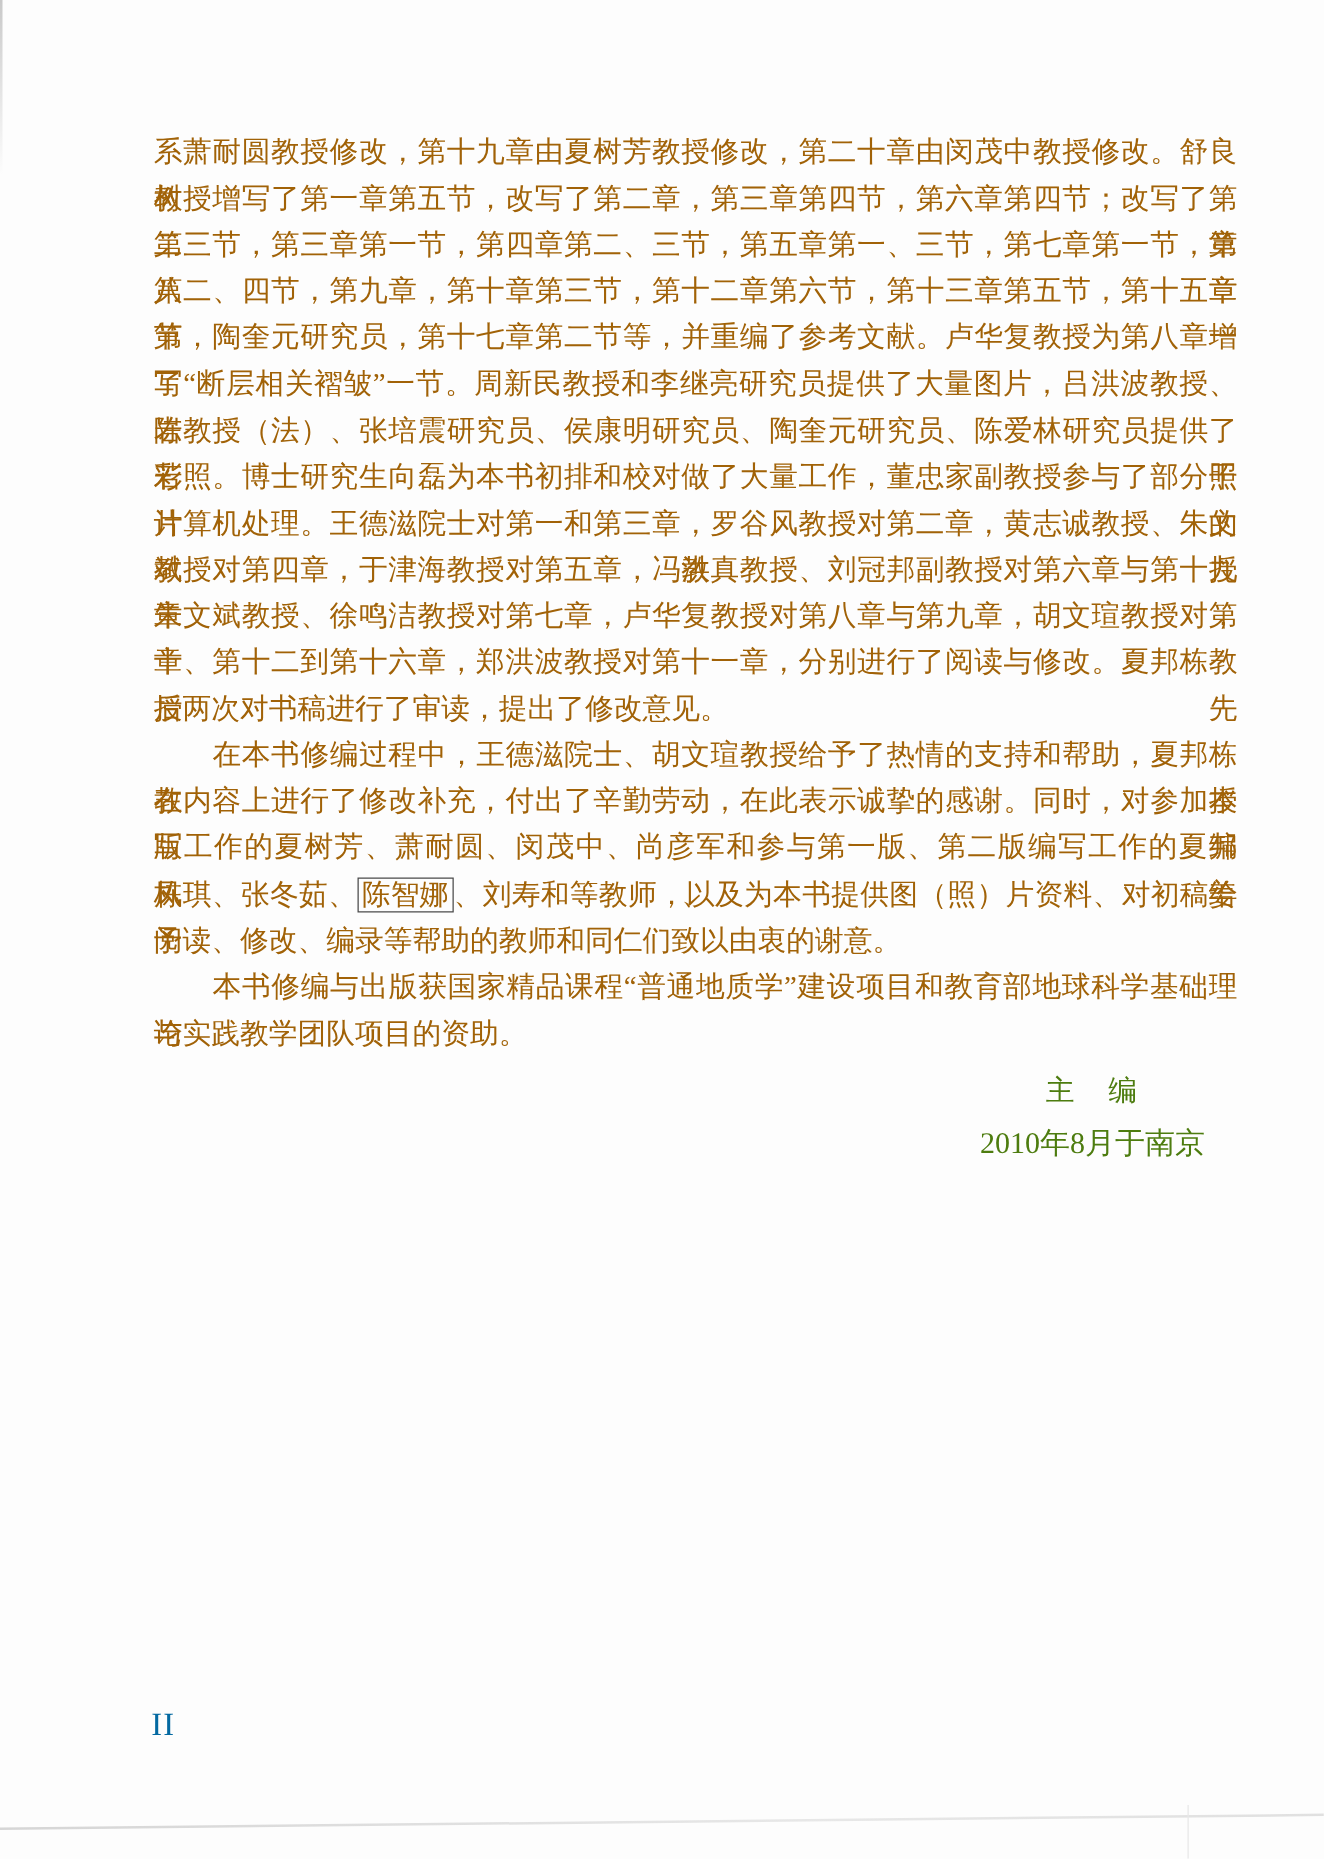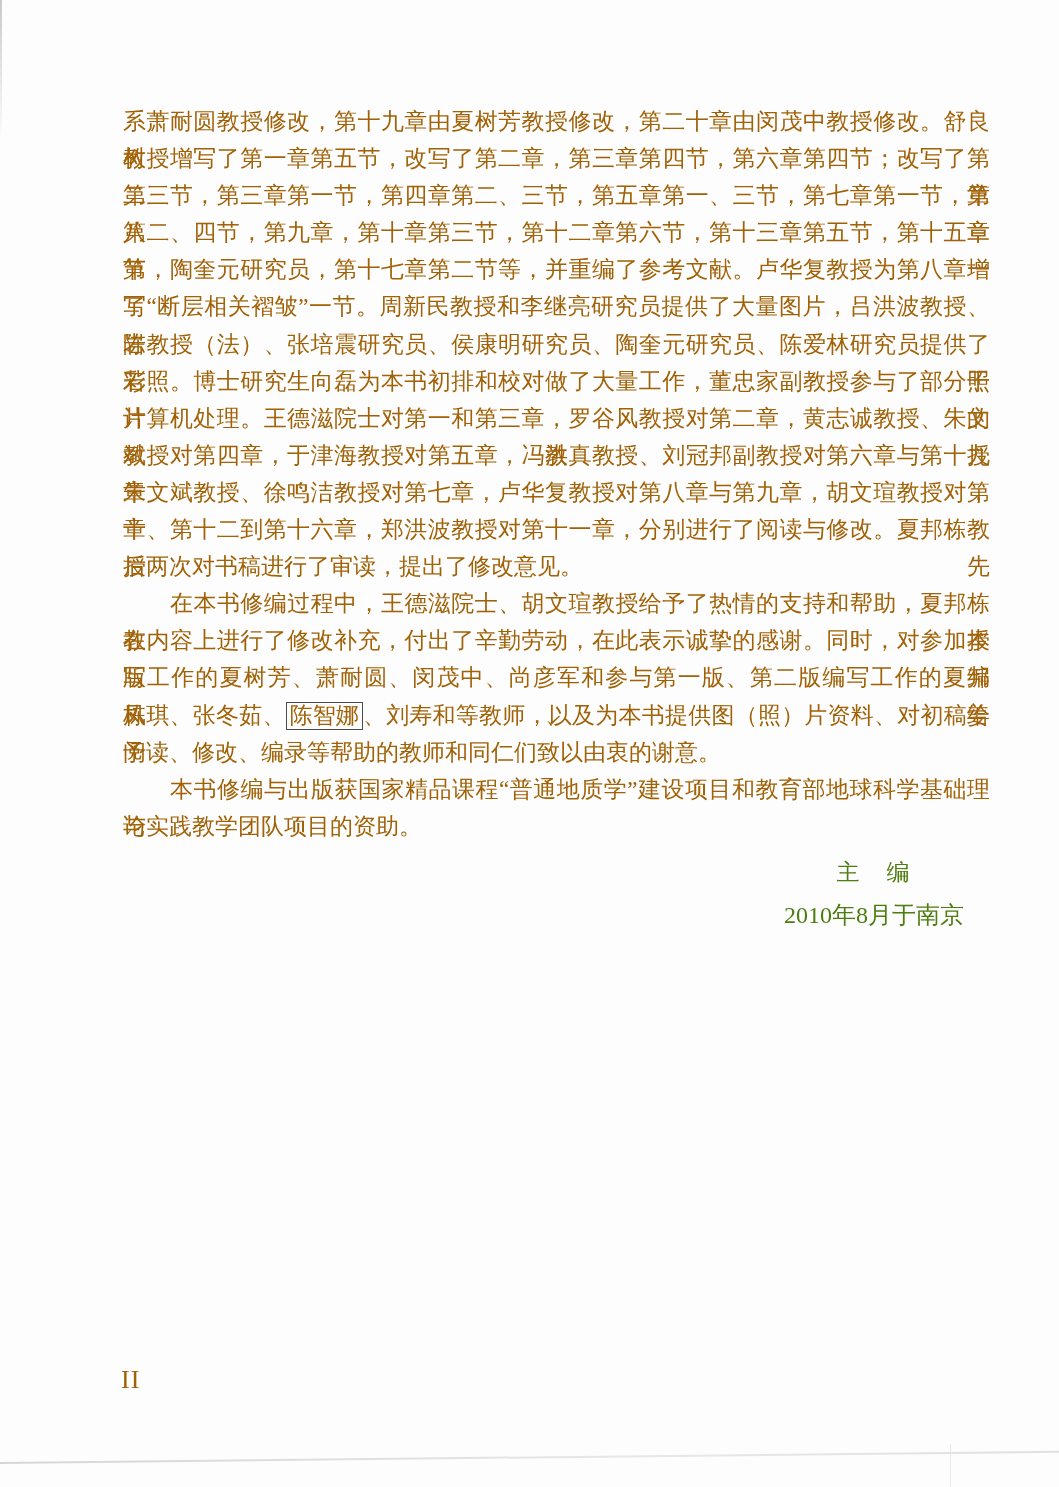--- a/index.html
+++ b/index.html
@@ -69,21 +69,21 @@
     font-size: 24px;
     line-height: 44px;
   }
   
   .page-number {
     position: absolute;
     left: 121px;
     top: 1365px;
     font-size: 26px;
     letter-spacing: 1px;
-    color: #a16207;
+    color: #0369a1;
   }
   
   .scan-edge-left {
     position: absolute;
     left: 0;
     top: 0;
     width: 2px;
     height: 140px;
     background: linear-gradient(to bottom, #c9c9c9, rgba(220,220,220,0));
   }

